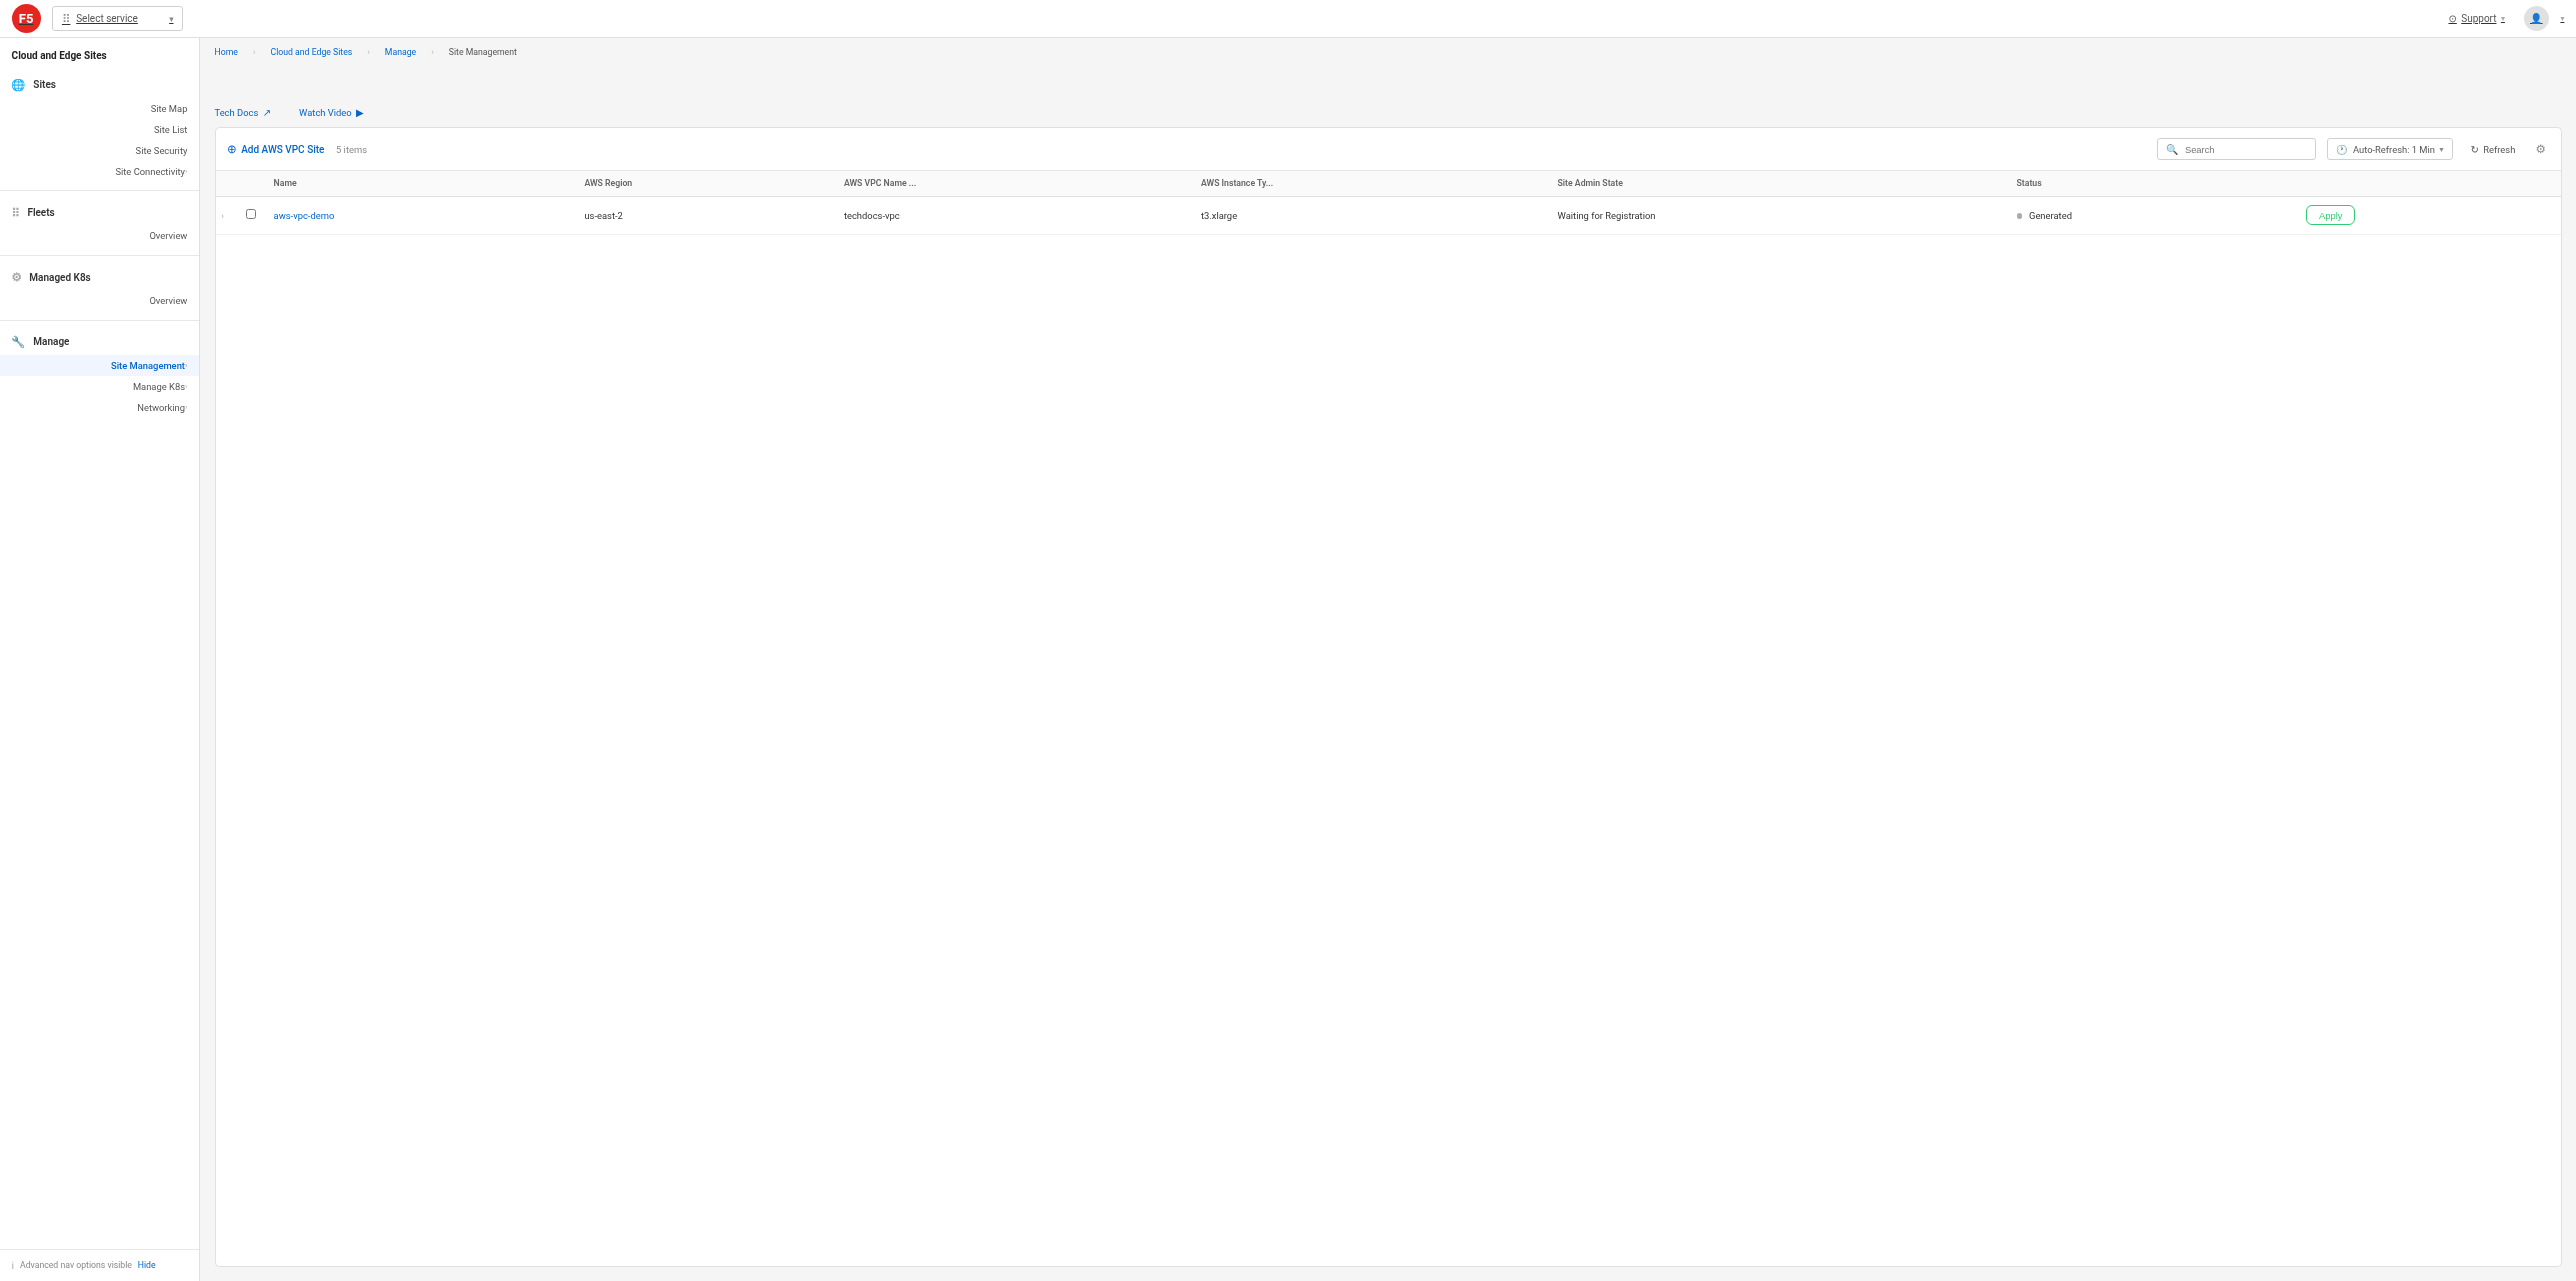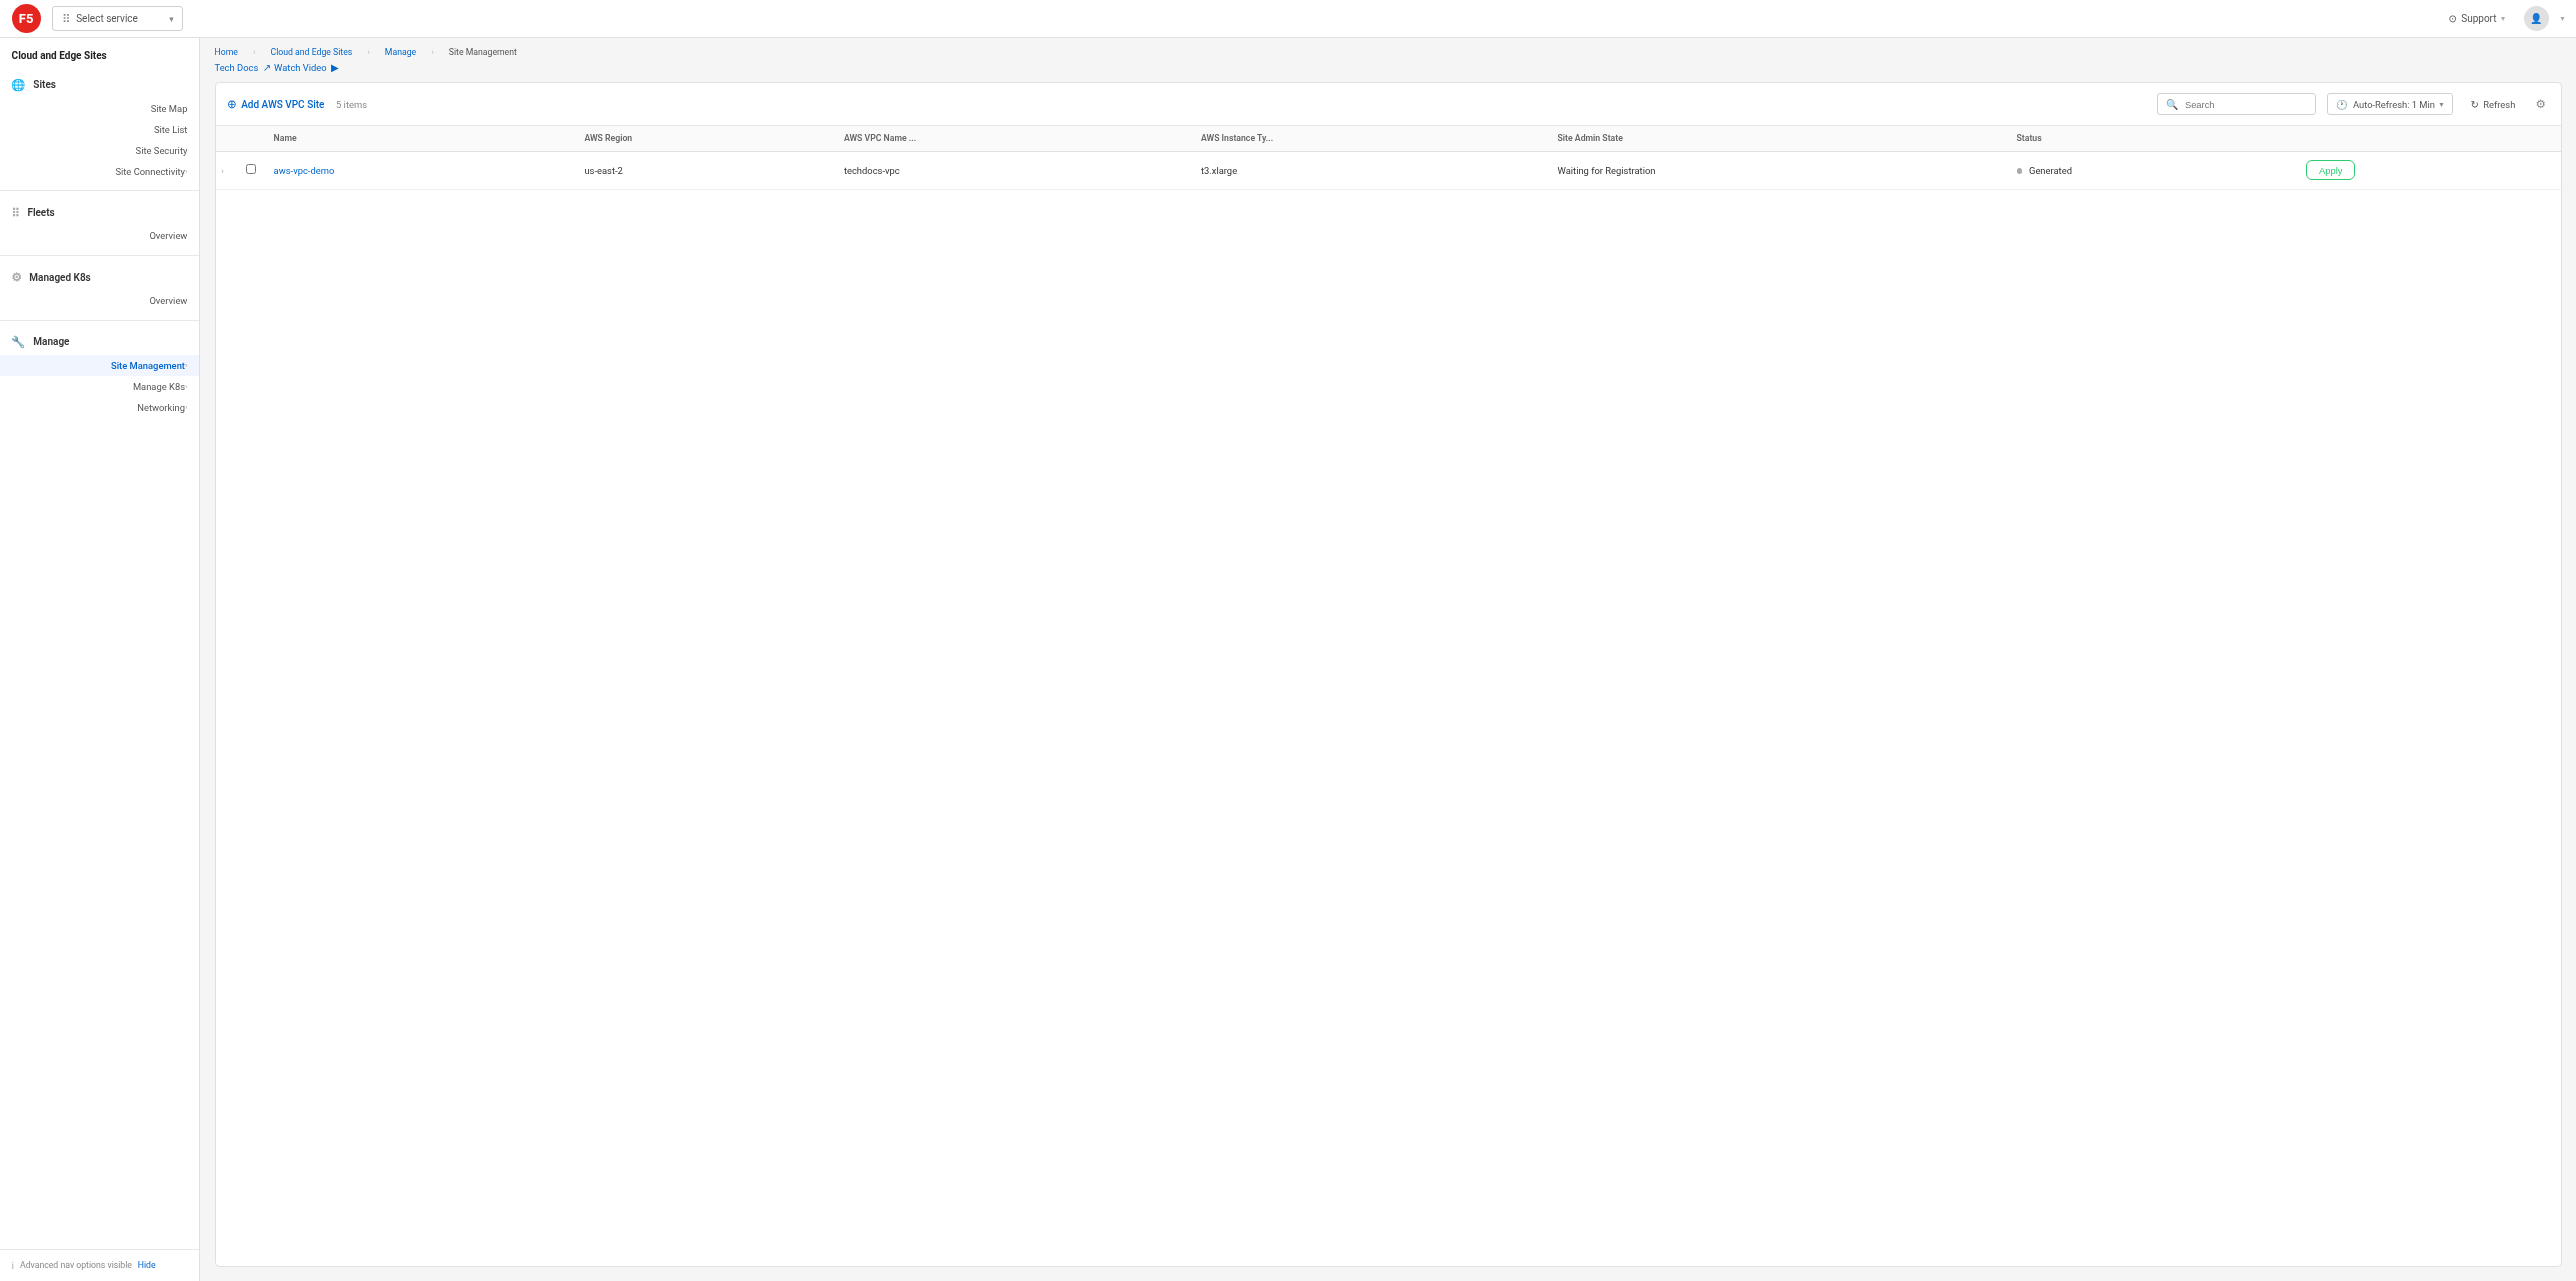--- a/index.html
+++ b/index.html
@@ -2,21 +2,21 @@
 <html style="font-size:11.6px"><head>
   <meta charset="utf-8">
   <style>
     * { box-sizing: border-box; margin: 0; padding: 0; }
     body { font-family: -apple-system, BlinkMacSystemFont, 'Segoe UI', Roboto, sans-serif; background: #f5f5f5; color: #333; font-size: 10px; height: 100vh; overflow: hidden; display: flex; flex-direction: column; }
 
     
     .top-header {
       display: flex; align-items: center; justify-content: space-between;
       background: #fff; border-bottom: 0.7px solid #e0e0e0; padding: 0 11.6px;
-      height: 38px; flex-shrink: 0;
+      height: 38px; flex-shrink: 0; text-decoration: underline;
     }
     .header-left { display: flex; align-items: center; gap: 11.6px; }
     .f5-logo {
       width: 29px; height: 29px; background: #e52620; border-radius: 50%;
       display: flex; align-items: center; justify-content: center;
       color: white; font-size: 13px; font-weight: bold; flex-shrink: 0;
     }
     .select-service {
       display: flex; align-items: center; gap: 5.8px;
       border: 0.7px solid #d0d0d0; border-radius: 2.9px; padding: 4.4px 8.7px;
@@ -85,22 +85,22 @@
     .breadcrumb .current { color: #555; }
 
     
     .page-title {
       font-size: 16px; font-weight: 700; color: #1a1a1a;
       padding: 2.9px 14.5px 8.7px; flex-shrink: 0;
     }
 
     
     .action-links {
-      display: flex; align-items: flex-start; gap: 3px;
-      padding: 2.9px 14.5px 8.7px; flex-shrink: 0;
+      display: flex; align-items: flex-start; gap: 28px;
+      padding: 2.9px 14.5px 8.7px; flex-shrink: 0; margin-top: 45px;
     }
     .action-link {
       display: flex; align-items: center; gap: 4.4px;
       color: #0066cc; font-size: 9.4px; cursor: pointer; text-decoration: none;
     }
     .action-link .link-icon { font-size: 10px; }
 
     
     .table-container {
       margin: 0 14.5px 14.5px; background: #fff;

